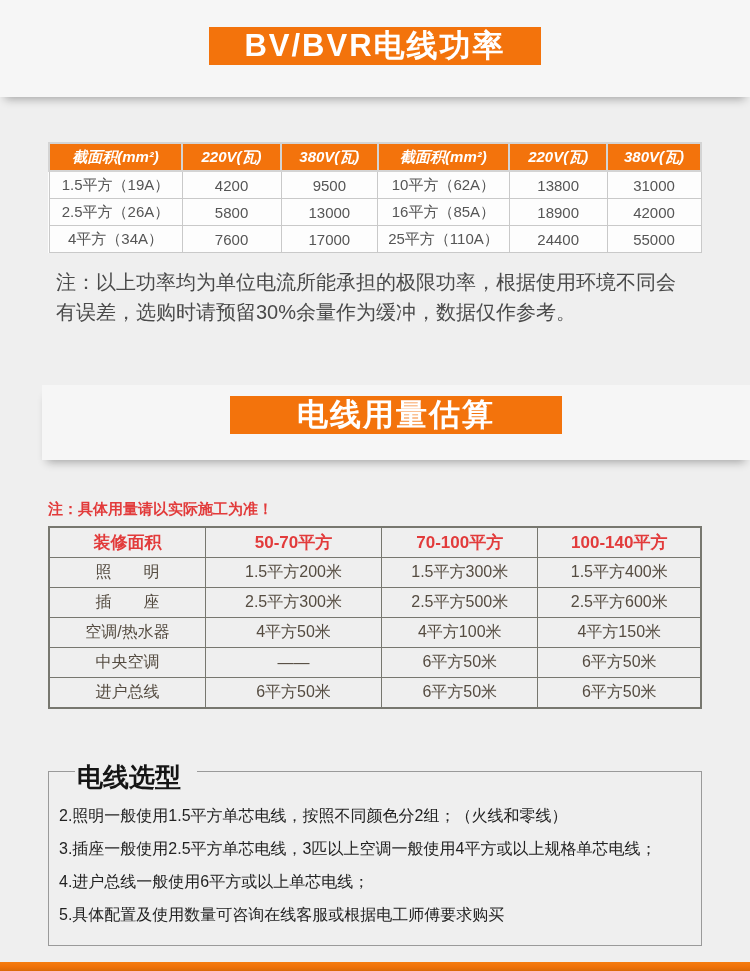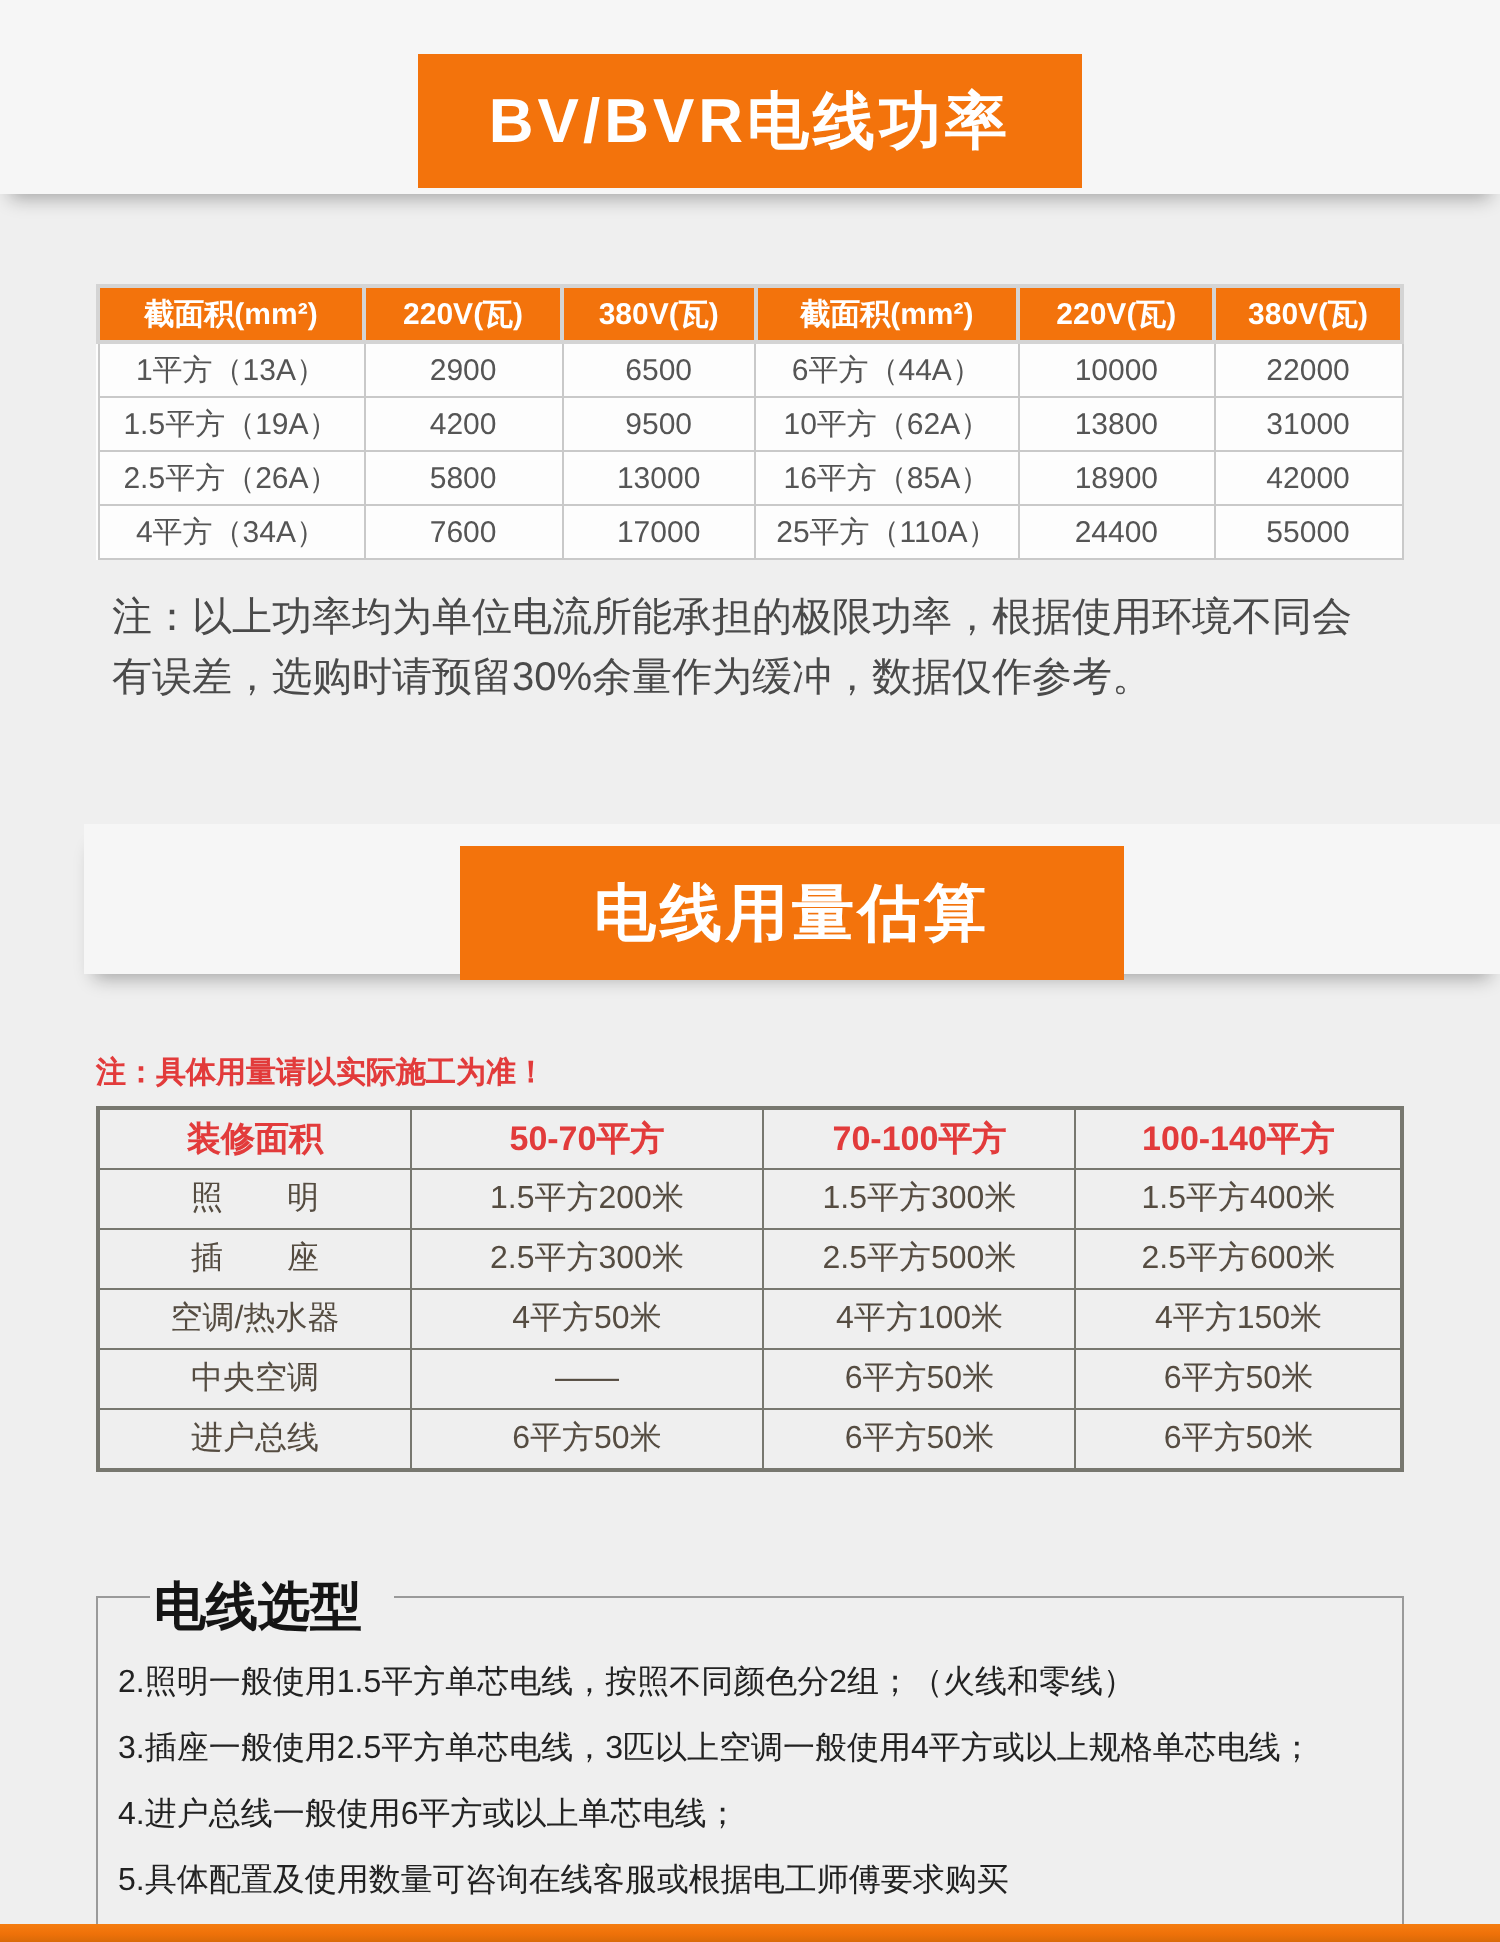--- a/index.html
+++ b/index.html
@@ -10,33 +10,33 @@
   }
   
   .band{
     background:#f6f6f6;
     box-shadow:0 7px 9px -5px rgba(0,0,0,0.32);
     position:relative;z-index:2;
   }
   .band-1{height:97px;padding-top:27px;box-sizing:border-box;}
   .band-2{height:75px;padding-top:11px;box-sizing:border-box;margin-left:42px;}
   .banner{
-    width:332px;height:67px;margin:0 auto;
+    width:332px;height:38px;margin:0 auto;
     background:#f3730c;color:#ffffff;
     display:flex;align-items:center;justify-content:center;
     font-size:31px;font-weight:bold;letter-spacing:2px;
   }
   
   .section-power{padding:45px 48px 58px 48px;}
   table.power{
     width:654px;border-collapse:collapse;table-layout:fixed;background:#fdfdfd;
   }
   table.power th{
     background:#f3730c;color:#ffffff;font-size:15px;font-weight:bold;
-    height:26px;border:2px solid #d4d4d4;padding:0;text-align:center;
+    height:26px;border:2px solid #d4d4d4;padding:0;text-align:center;font-style:italic;
   }
   table.power td{
     color:#555555;font-size:15px;text-align:center;height:26px;
     border:1px solid #c9c9c9;background:#fdfdfd;padding:0;
   }
   .power-note{
     margin:14px 8px 0 8px;color:#4a4a4a;font-size:20px;line-height:1.5;
   }
   
   .section-usage{padding:40px 48px 0 48px;}
@@ -100,28 +100,20 @@
         <th>截面积(mm²)</th>
         <th>220V(瓦)</th>
         <th>380V(瓦)</th>
         <th>截面积(mm²)</th>
         <th>220V(瓦)</th>
         <th>380V(瓦)</th>
       </tr>
     </thead>
     <tbody>
       <tr>
-        <td>1平方（13A）</td>
-        <td>2900</td>
-        <td>6500</td>
-        <td>6平方（44A）</td>
-        <td>10000</td>
-        <td>22000</td>
-      </tr>
-      <tr>
         <td>1.5平方（19A）</td>
         <td>4200</td>
         <td>9500</td>
         <td>10平方（62A）</td>
         <td>13800</td>
         <td>31000</td>
       </tr>
       <tr>
         <td>2.5平方（26A）</td>
         <td>5800</td>

